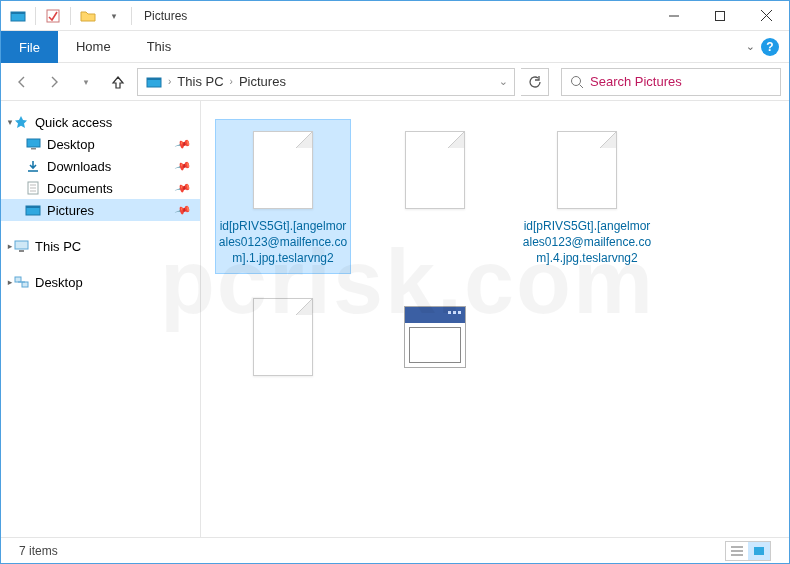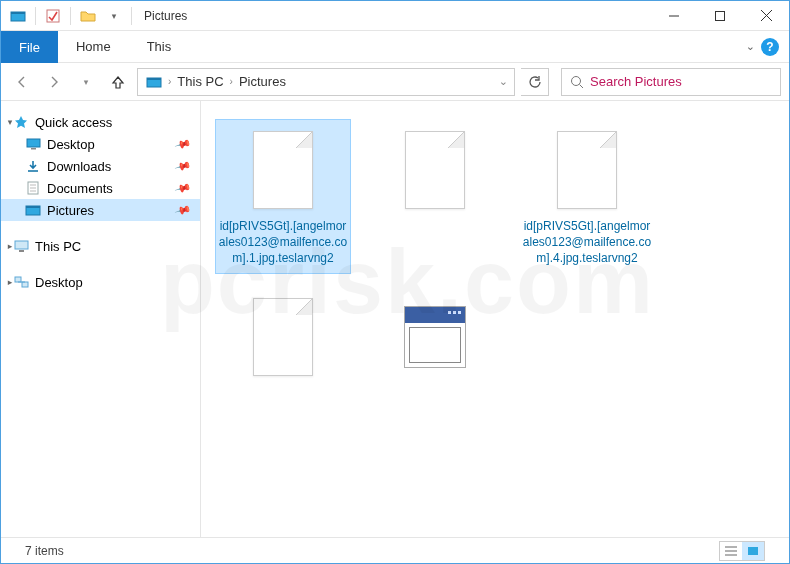--- a/index.html
+++ b/index.html
@@ -52,21 +52,21 @@
 
 .blank-doc { width: 60px; height: 78px; background: #fff; border: 1px solid #ccc; position: relative; box-shadow: 0 1px 2px rgba(0,0,0,.08); }
 .blank-doc::before { content: ""; position: absolute; top: 0; right: 0; width: 16px; height: 16px; background: linear-gradient(135deg, #fff 0 48%, #ccc 50% 52%, #eee 52%); }
 
 .hta-thumb { width: 62px; height: 62px; background: #fff; border: 1px solid #aaa; position: relative; }
 .hta-thumb .top { position: absolute; top: 0; left: 0; right: 0; height: 16px; background: #3b5fa3; }
 .hta-thumb .dots { position: absolute; top: 4px; right: 4px; display: flex; gap: 2px; }
 .hta-thumb .dots span { width: 3px; height: 3px; background: #cfe0ff; }
 .hta-thumb .inner { position: absolute; top: 20px; left: 4px; right: 4px; bottom: 4px; border: 1px solid #888; background: #fff; }
 
-.statusbar { height: 26px; border-top: 1px solid #e5e5e5; display: flex; align-items: center; font-size: 12px; color: #444; padding: 0 24px; }
+.statusbar { height: 26px; border-top: 1px solid #e5e5e5; display: flex; align-items: center; font-size: 12px; color: #444; padding: 0 18px; }
 .statusbar-spacer { flex: 1; }
 .view-toggle { display: flex; border: 1px solid #ccc; }
 .view-btn { width: 22px; height: 18px; display: flex; align-items: center; justify-content: center; font-size: 11px; }
 .view-btn.active { background: #cce8ff; }
 
 .watermark { position: absolute; inset: 0; display: flex; align-items: center; justify-content: center; pointer-events: none; font-size: 90px; font-weight: 700; color: rgba(0,0,0,.045); letter-spacing: 2px; z-index: 999; margin-left: 25px; }
 
 svg { display: block; }
 </style>
 </head>

